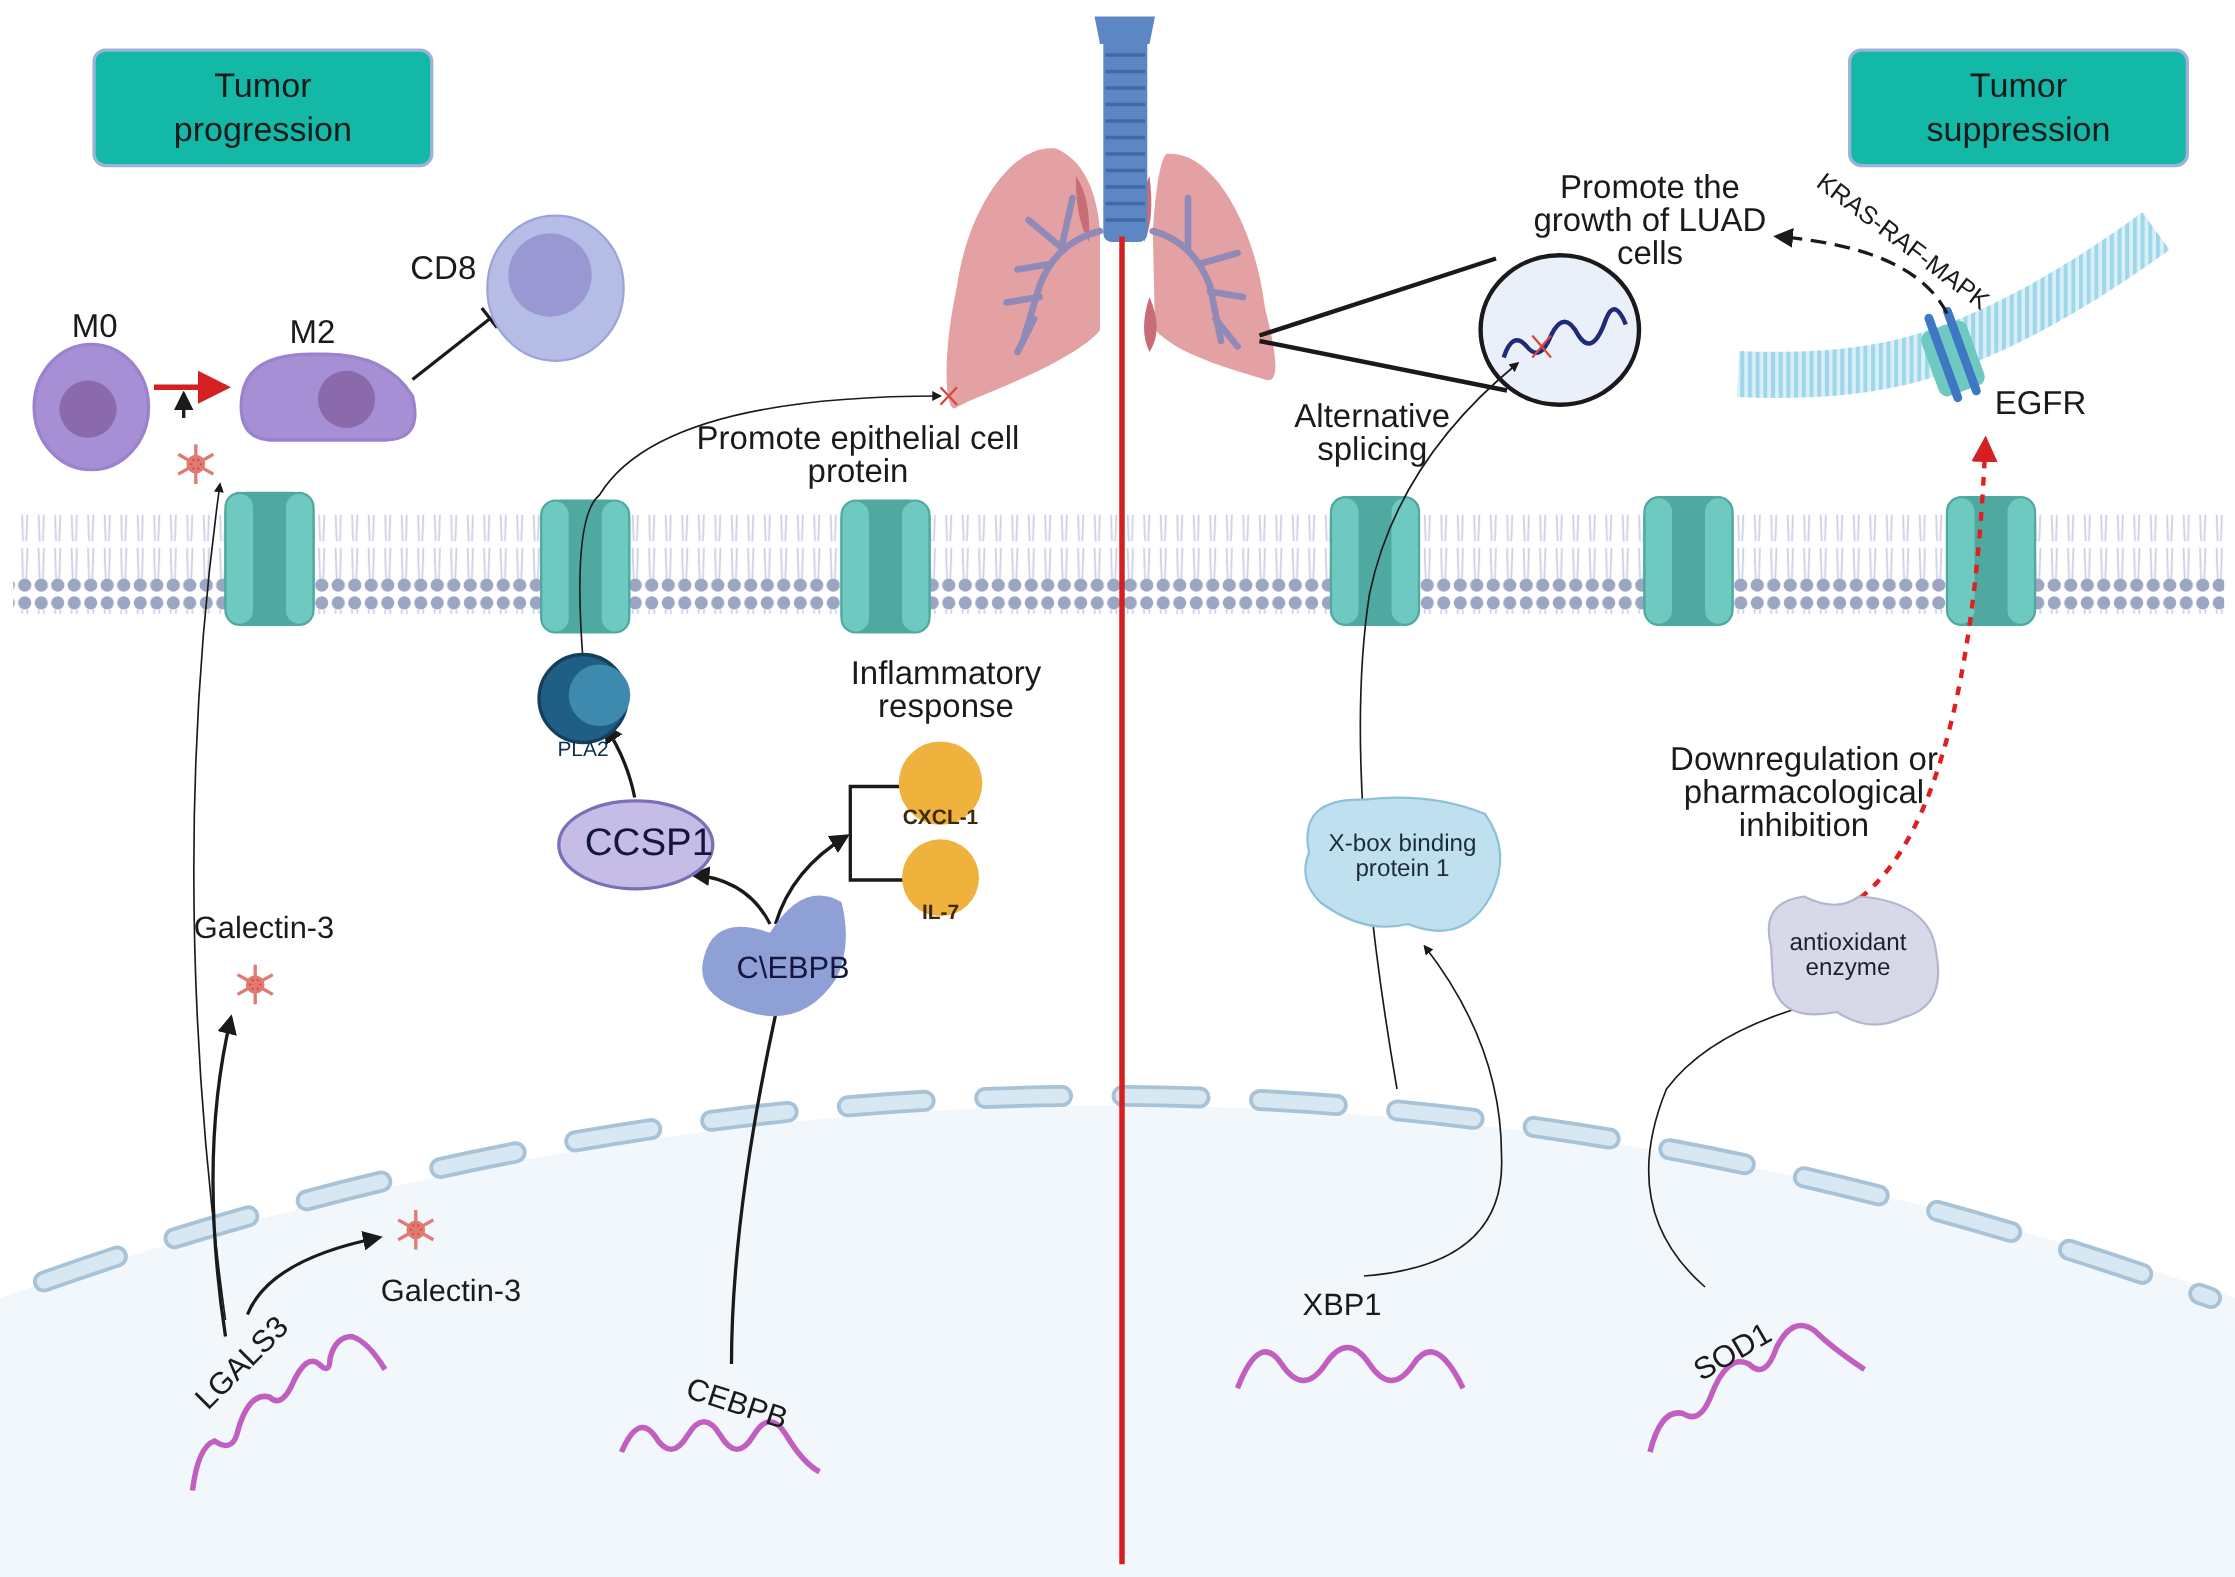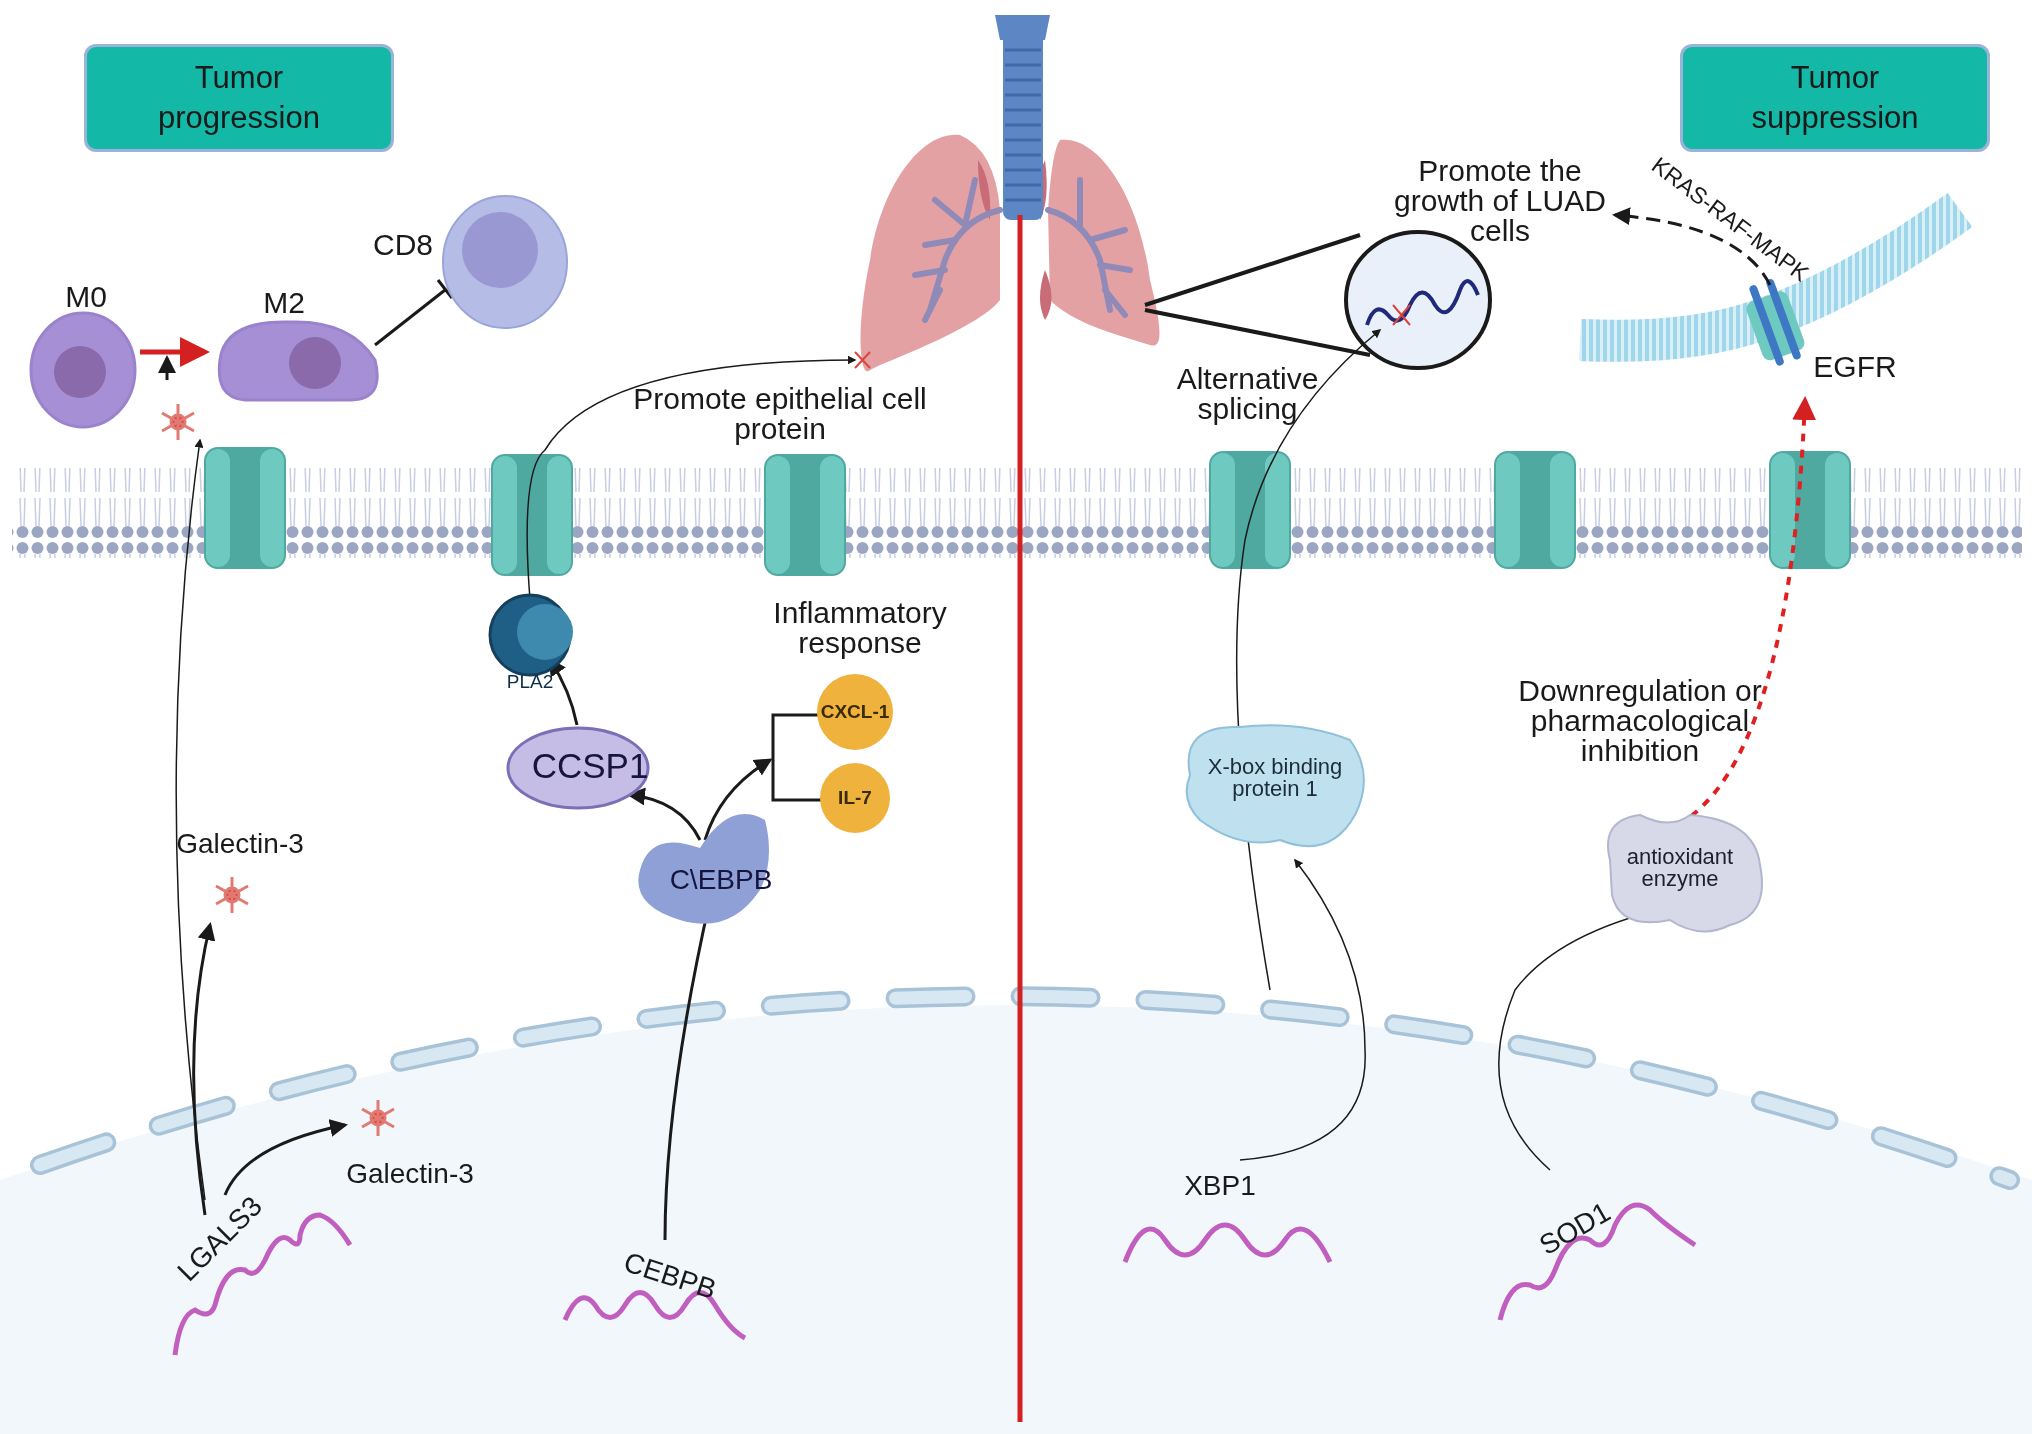--- a/index.html
+++ b/index.html
@@ -6,21 +6,21 @@
   body { width:2032px; height:1434px; position:relative; overflow:hidden;
          font-family:"Liberation Sans", sans-serif; color:#1a1a1a; }
   svg#diagram { position:absolute; left:0; top:0; width:2032px; height:1434px; }
   .lbl { position:absolute; text-align:center; line-height:1.0; color:#1a1a1a; white-space:pre-line; }
   .box { position:absolute; border:3px solid #9bb3d8; background:#14b8a6; border-radius:12px;
          display:flex; align-items:center; justify-content:center; text-align:center;
          font-size:31px; line-height:1.3; white-space:pre-line; }
   .big { font-size:30px; }
   .mid { font-size:28px; }
   .sm  { font-size:22px; }
-  .xs  { font-size:19px; font-weight:bold; }
+  .xs  { font-size:19px; font-weight:bold;margin-top:32px; }
 </style>
 </head>
 <body>
 
 <svg id="diagram" viewBox="0 0 2032 1434" xmlns="http://www.w3.org/2000/svg">
   <defs>
     <marker id="ah" markerWidth="10" markerHeight="10" refX="8" refY="5" orient="auto" markerUnits="strokeWidth">
       <path d="M0,0 L10,5 L0,10 z" fill="#1a1a1a"></path>
     </marker>
     <marker id="ahs" markerWidth="6" markerHeight="6" refX="5" refY="3" orient="auto" markerUnits="strokeWidth">

